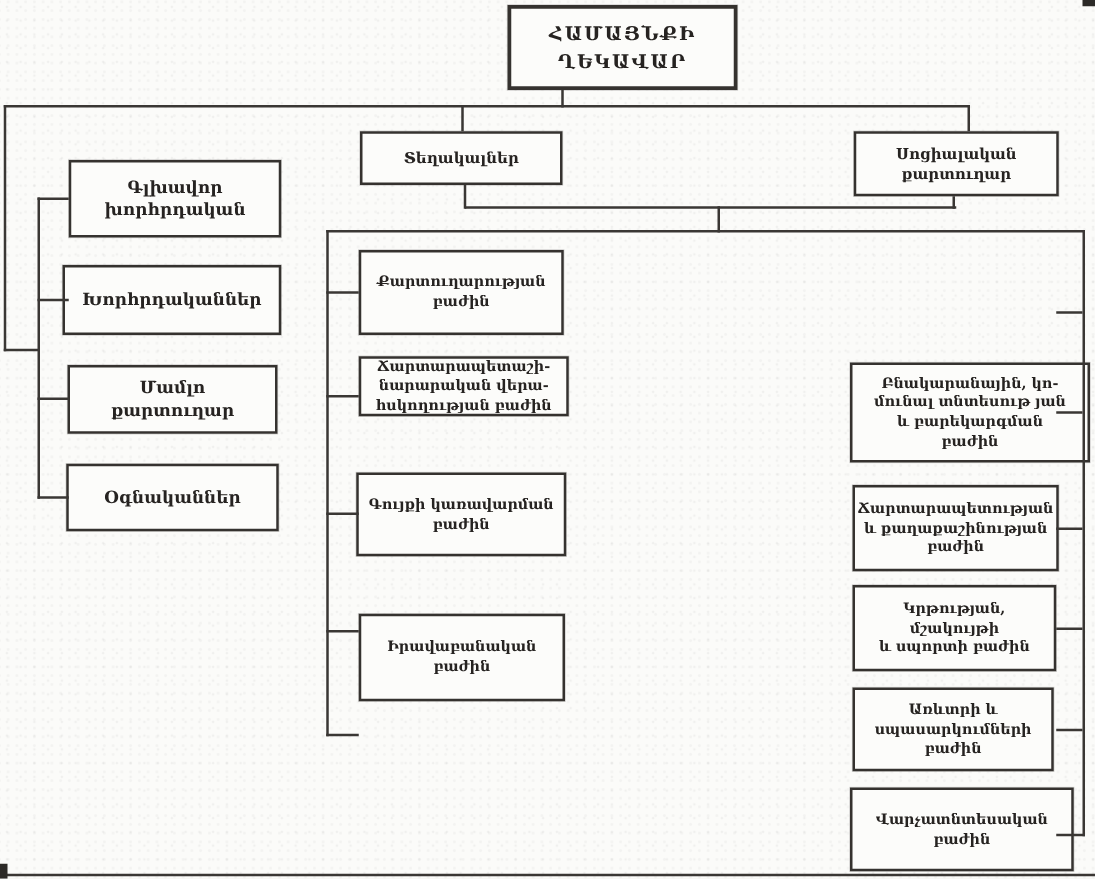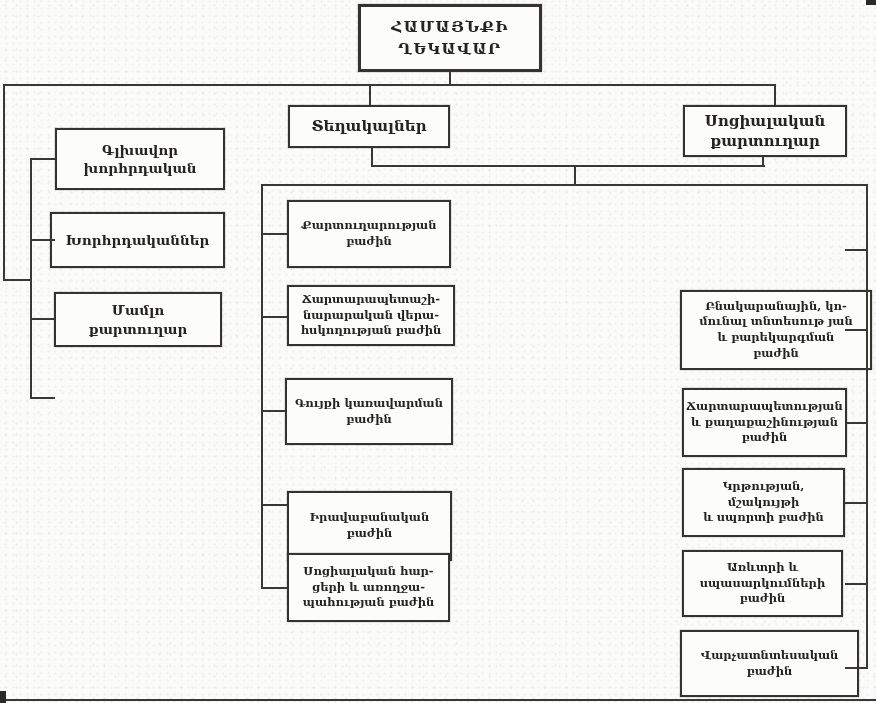--- a/index.html
+++ b/index.html
@@ -33,22 +33,23 @@
     font-weight:700;
     line-height:1.35;
     padding:2px 4px;
     box-shadow:0 0 0 0.5px rgba(60,55,50,0.25);
   }
   .box.root{
     border-width:3px;
     font-size:15px;
     letter-spacing:1.5px;
     line-height:1.5;
+    margin-left:48px;
   }
-  .box.hdr{font-size:15px;}
+  .box.hdr{font-size:12px;}
   .box.big{font-size:13.5px;}
   .box.sub{font-size:11.5px;}
   .ln{
     position:absolute;
     background:#3a3734;
   }
   .artifact{position:absolute;background:#2c2a27;}
 </style>
 </head>
 <body>
@@ -56,34 +57,32 @@
 <div class="page">
 
   <div class="box root" style="left:358px;top:4px;width:184px;height:68px">ՀԱՄԱՅՆՔԻ
 ՂԵԿԱՎԱՐ</div>
 
   <div class="box big" style="left:50px;top:212px;width:175px;height:56px">Խորհրդականներ</div>
   <div class="box big" style="left:55px;top:128px;width:170px;height:62px">Գլխավոր
 խորհրդական</div>
   <div class="box big" style="left:54px;top:292px;width:168px;height:55px">Մամլո
 քարտուղար</div>
+  <div class="box big" style="left:53px;top:371px;width:170px;height:54px">Օգնականներ</div>
 
   <div class="box hdr" style="left:288px;top:105px;width:162px;height:43px">Տեղակալներ</div>
   <div class="box sub" style="left:287px;top:200px;width:164px;height:68px">Քարտուղարության
 բաժին</div>
-  <div class="box sub" style="left:287px;top:285px;width:168px;height:61px">Ճարտարապետաշի-
+  <div class="box sub" style="left:287px;top:285px;width:168px;height:48px">Ճարտարապետաշի-
 նարարական վերա-
 հսկողության բաժին</div>
   <div class="box sub" style="left:285px;top:378px;width:168px;height:67px">Գույքի կառավարման
 բաժին</div>
   <div class="box sub" style="left:287px;top:491px;width:165px;height:70px">Իրավաբանական
 բաժին</div>
-  <div class="box sub" style="left:287px;top:553px;width:163px;height:69px">Սոցիալական հար-
-ցերի և առողջա-
-պահության բաժին</div>
 
   <div class="box hdr" style="left:683px;top:105px;width:164px;height:52px">Սոցիալական
 քարտուղար</div>
   <div class="box sub" style="left:680px;top:290px;width:192px;height:80px">Բնակարանային, կո-
 մունալ տնտեսութ յան
 և բարեկարգման
 բաժին</div>
   <div class="box sub" style="left:682px;top:388px;width:165px;height:69px">Ճարտարապետության
 և քաղաքաշինության
 բաժին</div>

